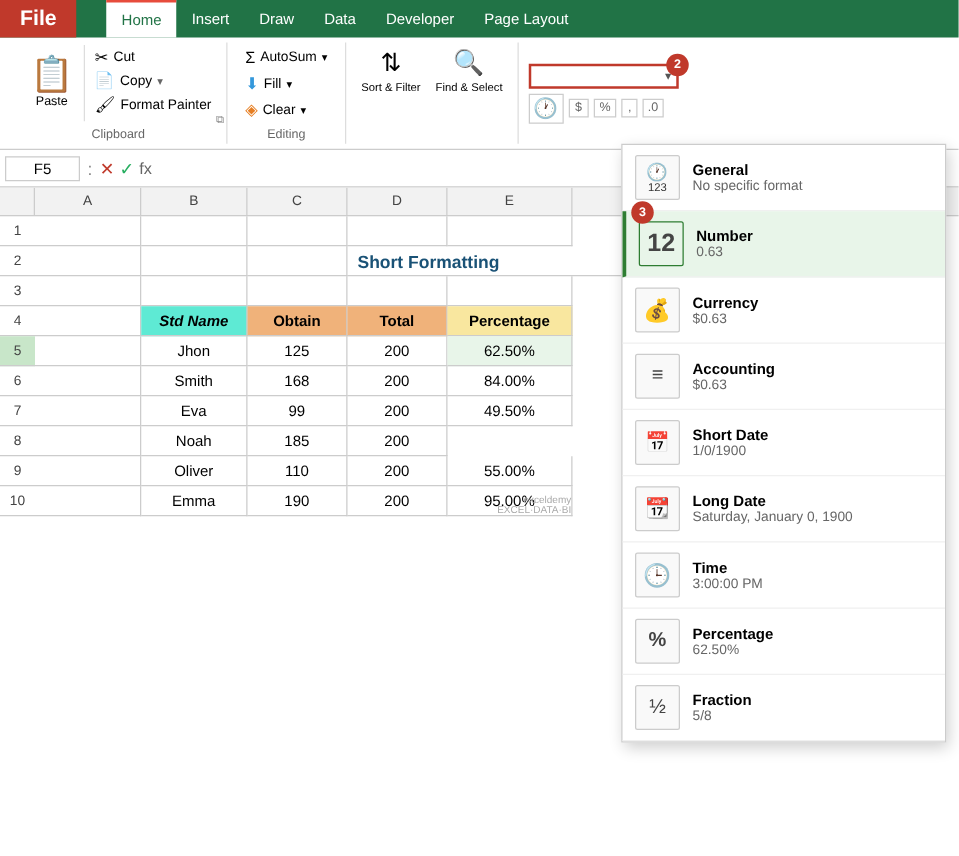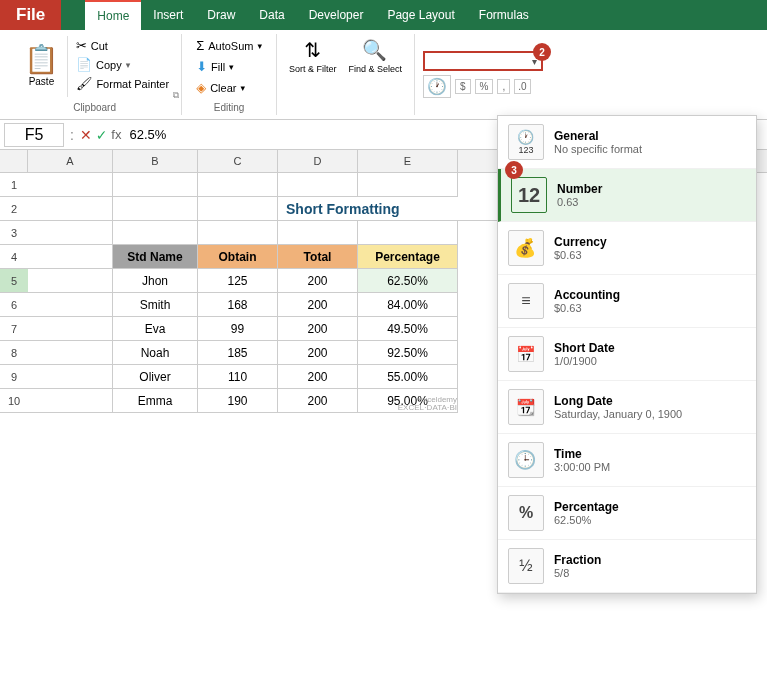--- a/index.html
+++ b/index.html
@@ -23,32 +23,32 @@
     .clip-btn { display: flex; align-items: center; gap: 4px; padding: 2px 4px; cursor: pointer; white-space: nowrap; font-size: 11px; border-radius: 2px; }
     .clip-icon { font-size: 13px; }
 
     
     .editing-group .ribbon-group-content { flex-direction: column; gap: 2px; }
     .edit-btn { display: flex; align-items: center; gap: 4px; padding: 2px 6px; cursor: pointer; font-size: 11px; border-radius: 2px; white-space: nowrap; }
     .sortfind-btn { display: flex; flex-direction: column; align-items: center; gap: 2px; cursor: pointer; font-size: 10px; padding: 2px 4px; border-radius: 2px; }
 
     
     .formula-bar { display: flex; align-items: center; border-bottom: 1px solid #ccc; padding: 2px 4px; gap: 4px; height: 30px; background: #fff; }
-    .cell-ref { border: 1px solid #ccc; padding: 2px 6px; font-size: 16px; min-width: 60px; text-align: center; }
+    .cell-ref { border: 1px solid #ccc; padding: 2px 6px; font-size: 12px; min-width: 60px; text-align: center; }
     .formula-icons { display: flex; gap: 4px; color: #666; font-size: 14px; }
     .formula-input { flex: 1; border: none; outline: none; font-size: 13px; padding: 2px 4px; }
     .row-header { height: 24px; border-bottom: 1px solid #ccc; display: flex; align-items: center; justify-content: center; font-size: 11px; color: #444; min-width: 28px; }
     .col-header { display: flex; align-items: center; justify-content: center; font-size: 11px; color: #444; border-right: 1px solid #ccc; height: 22px; }
     .col-headers { display: flex; }
 
     .data-row { display: flex; }
     .data-cell { border-right: 1px solid #ccc; border-bottom: 1px solid #ccc; display: flex; align-items: center; justify-content: center; font-size: 12px; height: 24px; overflow: hidden; }
 
     
-    .table-header-std { background: #a3a3a3; font-weight: bold; text-align: center; }
+    .table-header-std { background: #5eead4; font-weight: bold; text-align: center; font-style: italic; }
     .table-header-obt { background: #f0b27a; font-weight: bold; text-align: center; }
     .table-header-total { background: #f0b27a; font-weight: bold; text-align: center; }
     .table-header-pct { background: #f9e79f; font-weight: bold; text-align: center; }
 
     
     .numformat-panel { position: absolute; top: 115px; left: 497px; width: 260px; background: #fff; border: 1px solid #ccc; box-shadow: 2px 4px 12px rgba(0,0,0,0.2); z-index: 100; }
     .numformat-item { display: flex; align-items: center; padding: 8px 10px; gap: 10px; cursor: pointer; border-bottom: 1px solid #f0f0f0; }
     .numformat-item.selected { background: #e8f5e9; border-left: 3px solid #2e7d32; }
     .numformat-icon { width: 36px; height: 36px; display: flex; align-items: center; justify-content: center; font-size: 18px; color: #444; flex-shrink: 0; border: 1px solid #ccc; border-radius: 2px; background: #f9f9f9; }
     .numformat-text { display: flex; flex-direction: column; }
@@ -64,21 +64,20 @@
 <div class="ribbon-area">
 
   <div class="tab-bar">
     <div class="tab-file">File</div>
     <div class="tab-item active" style="position:relative;margin-left:24px;">Home</div>
     <div class="tab-item">Insert</div>
     <div class="tab-item">Draw</div>
     <div class="tab-item">Data</div>
     <div class="tab-item">Developer</div>
     <div class="tab-item">Page Layout</div>
-    <div class="tab-item">Formulas</div>
   </div>
 
   <div class="ribbon-content">
 
     <div class="ribbon-group clipboard-group">
       <div class="ribbon-group-content">
         <div class="paste-btn">
           <span class="paste-icon">📋</span>
           <span class="paste-label">Paste</span>
         </div>
@@ -156,21 +155,20 @@
   </div>
 
   <div class="formula-bar">
     <div class="cell-ref">F5</div>
     <span style="color:#888;font-size:14px;margin:0 2px;">:</span>
     <div class="formula-icons">
       <span style="cursor:pointer;color:#c0392b;">✕</span>
       <span style="cursor:pointer;color:#27ae60;">✓</span>
       <span style="cursor:pointer;font-size:13px;">fx</span>
     </div>
-    <input type="text" class="formula-input" value="62.5%" style="">
   </div>
 </div>
 
 <div style="display:flex;flex-direction:column;height:calc(685px - 115px);overflow:hidden;">
 
   <div class="col-headers" style="display:flex;background:#f2f2f2;border-bottom:1px solid #ccc;">
     <div style="width:28px;border-right:1px solid #ccc;height:22px;"></div>
     <div class="col-header" style="width:85px;">A</div>
     <div class="col-header" style="width:85px;">B</div>
     <div class="col-header" style="width:80px;">C</div>
@@ -239,21 +237,20 @@
     <div class="data-cell" style="width:80px;">200</div>
     <div class="data-cell" style="width:100px;">49.50%</div>
   </div>
 
   <div class="data-row">
     <div class="row-header">8</div>
     <div class="data-cell" style="width:85px;"></div>
     <div class="data-cell" style="width:85px;">Noah</div>
     <div class="data-cell" style="width:80px;">185</div>
     <div class="data-cell" style="width:80px;">200</div>
-    <div class="data-cell" style="width:100px;">92.50%</div>
   </div>
 
   <div class="data-row">
     <div class="row-header">9</div>
     <div class="data-cell" style="width:85px;"></div>
     <div class="data-cell" style="width:85px;">Oliver</div>
     <div class="data-cell" style="width:80px;">110</div>
     <div class="data-cell" style="width:80px;">200</div>
     <div class="data-cell" style="width:100px;">55.00%</div>
   </div>

